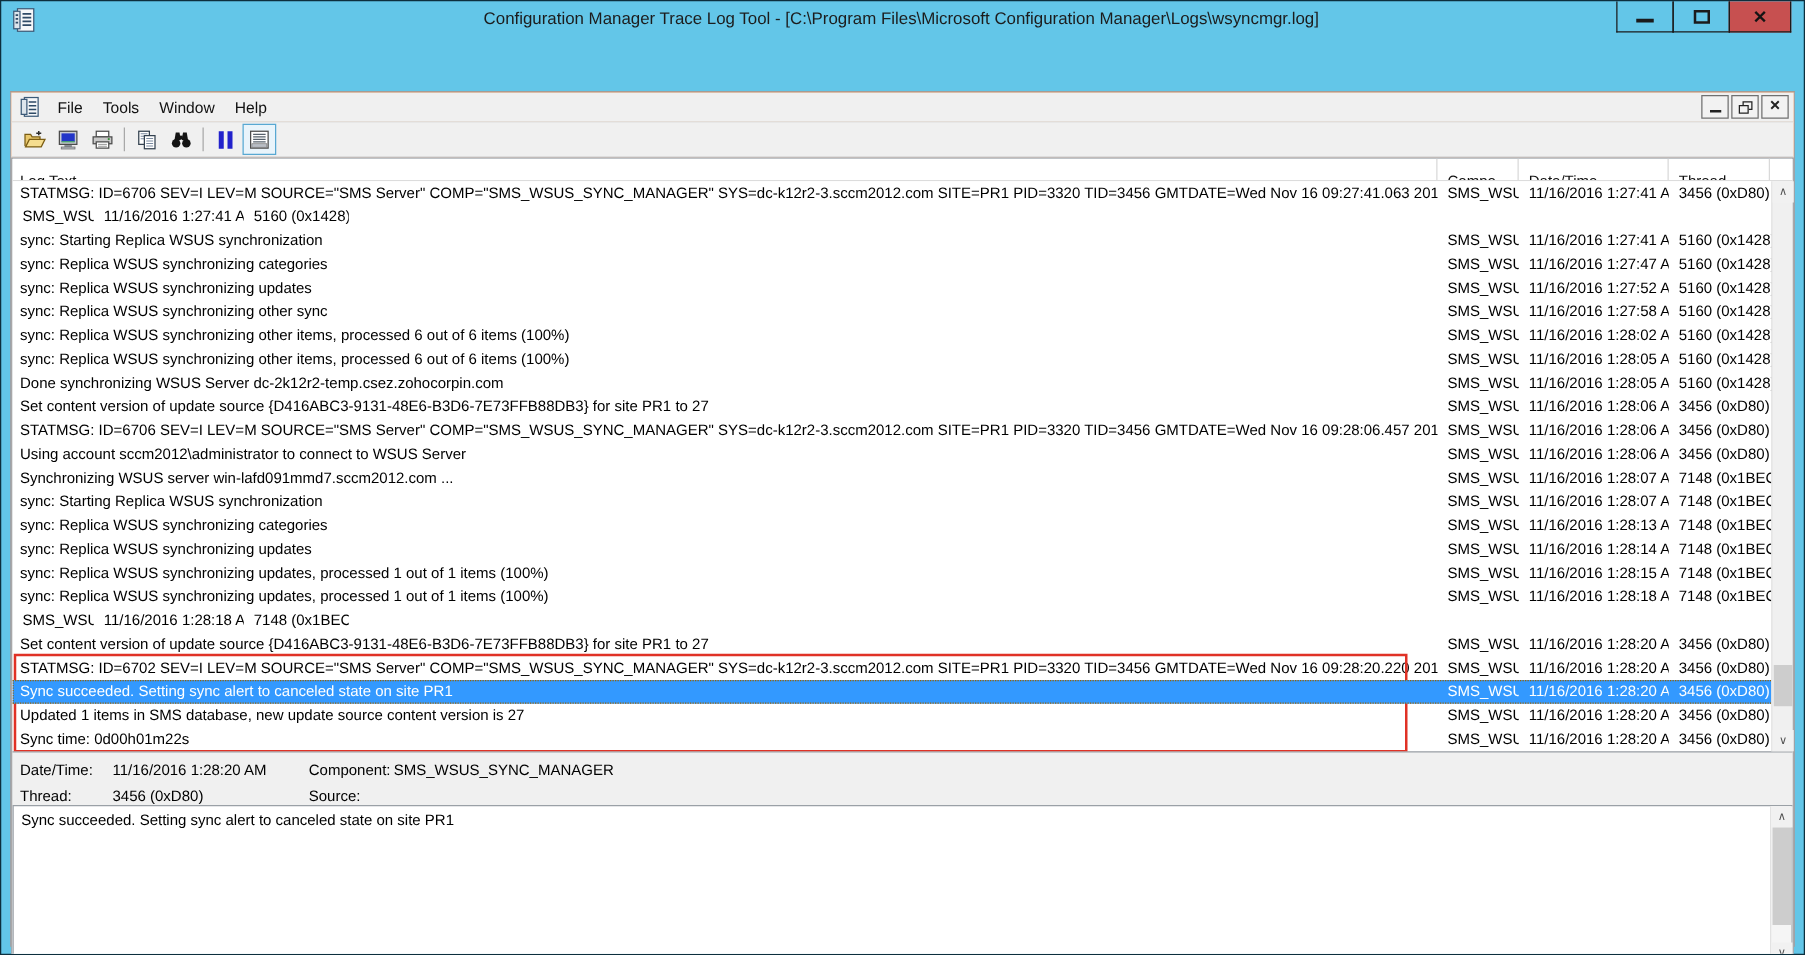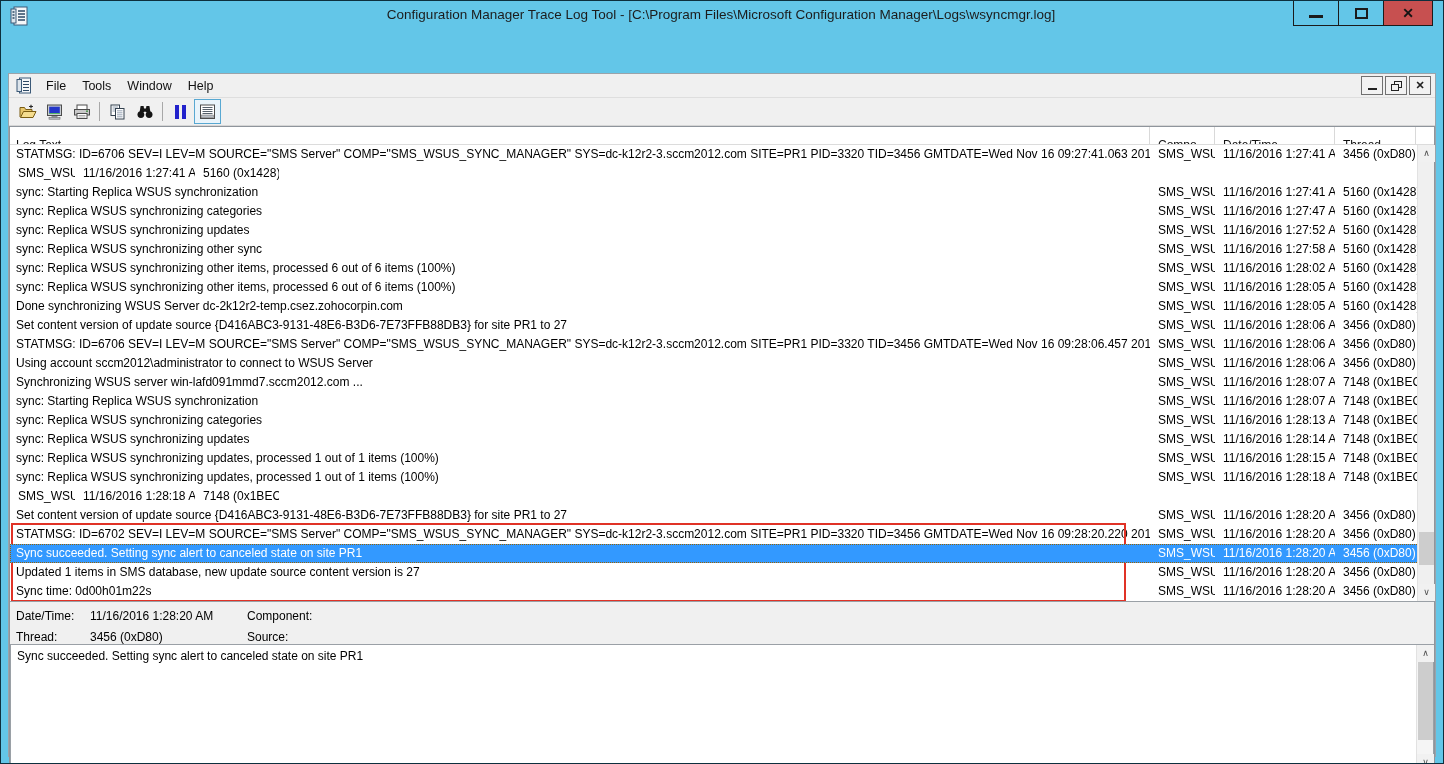--- a/index.html
+++ b/index.html
@@ -386,20 +386,21 @@
         <div class="sb-arrow sb-up">∧</div>
         <div class="sb-thumb lv-thumb"></div>
         <div class="sb-arrow sb-down">∨</div>
       </div>
 
       <div class="detail-panel">
         <div class="d-row">
           <span class="d-label dl-1">Date/Time:</span>
           <span class="dv-1">11/16/2016 1:28:20 AM</span>
           <span class="d-label dl-2">Component:</span>
+          <span class="dv-2">SMS_WSUS_SYNC_MANAGER</span>
         </div>
         <div class="d-row" style="margin-top:4px;">
           <span class="d-label dl-1">Thread:</span>
           <span class="dv-1">3456 (0xD80)</span>
           <span class="d-label dl-2">Source:</span>
           <span class="dv-2"></span>
         </div>
       </div>
 
       <div class="detail-body">

